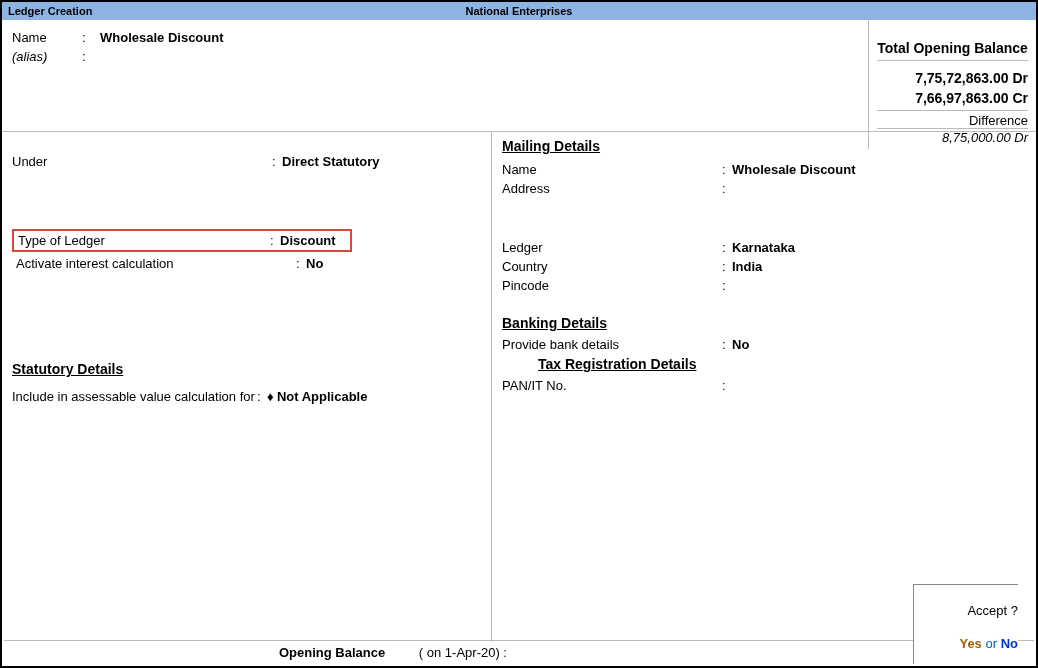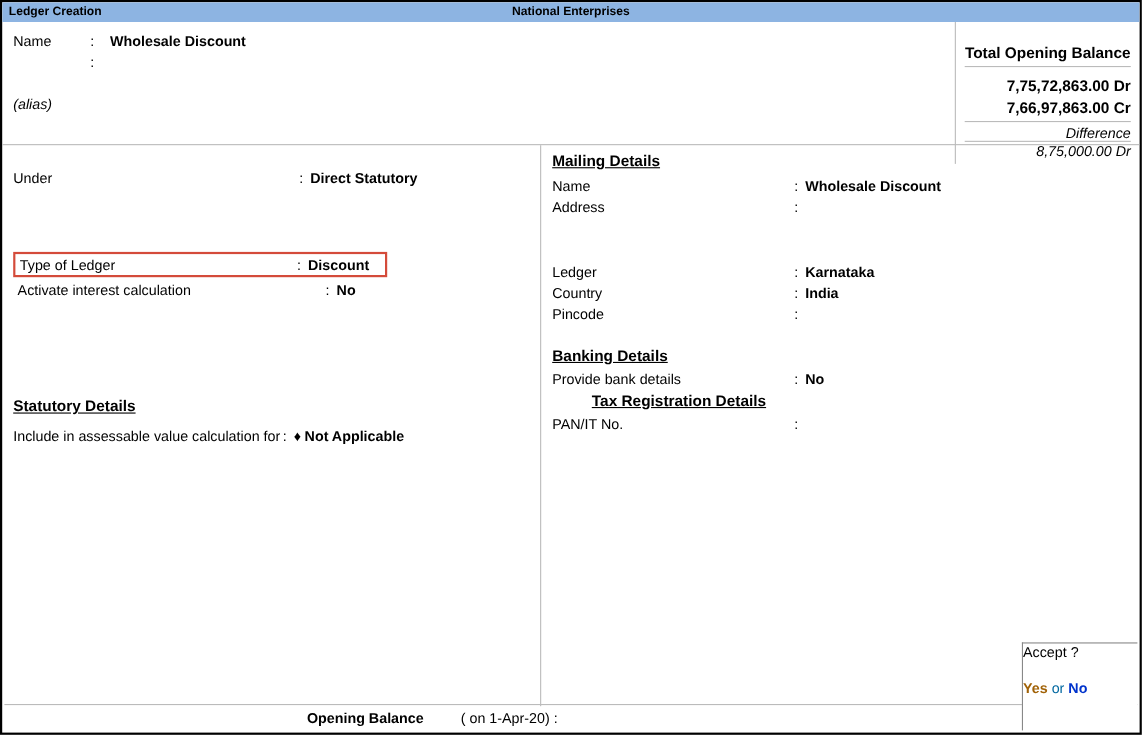--- a/index.html
+++ b/index.html
@@ -35,21 +35,21 @@
   }
   .name-block {
     position: absolute;
     left: 10px;
     top: 10px;
   }
   .name-row { display: flex; margin-bottom: 4px; }
   .name-label { width: 70px; }
   .name-colon { width: 18px; }
   .name-value { font-weight: bold; }
-  .alias-label { font-style: italic; margin-top: 38px; }
+  .alias-label { font-style: italic; }
 
   .balance-box {
     position: absolute;
     right: 0;
     top: 0;
     width: 168px;
     border-left: 1px solid #bbb;
     padding: 20px 8px 4px 8px;
   }
   .balance-title {
@@ -61,21 +61,20 @@
     font-size: 14px;
   }
   .balance-line {
     text-align: right;
     font-weight: bold;
     font-size: 14px;
     line-height: 1.4;
   }
   .diff-label {
     text-align: right;
-    font-style: italic;
     border-top: 1px solid #bbb;
     margin-top: 2px;
     padding-top: 2px;
     font-size: 13px;
   }
   .diff-value {
     text-align: right;
     font-style: italic;
     border-top: 1px solid #bbb;
     padding-top: 1px;
@@ -151,28 +150,29 @@
     font-weight: bold;
     margin-left: 275px;
   }
   .footer-inner .ob-date {
     font-weight: normal;
     margin-left: 30px;
   }
 
   .accept-box {
     position: absolute;
-    right: 2px;
+    right: 18px;
     bottom: 2px;
     width: 105px;
     height: 80px;
     border-top: 1px solid #888;
     border-left: 1px solid #888;
     background: #fff;
-    text-align: left;
+    text-align: right;
+    padding-top: 18px;
     font-size: 13px;
   }
   .accept-box .q { margin-bottom: 18px; }
   .accept-box .yn .yes { color: #a16207; font-weight: bold; }
   .accept-box .yn .no { color: #0033cc; font-weight: bold; }
   .accept-box .yn .or { color: #0369a1; }
 </style>
 </head>
 <body>
 

